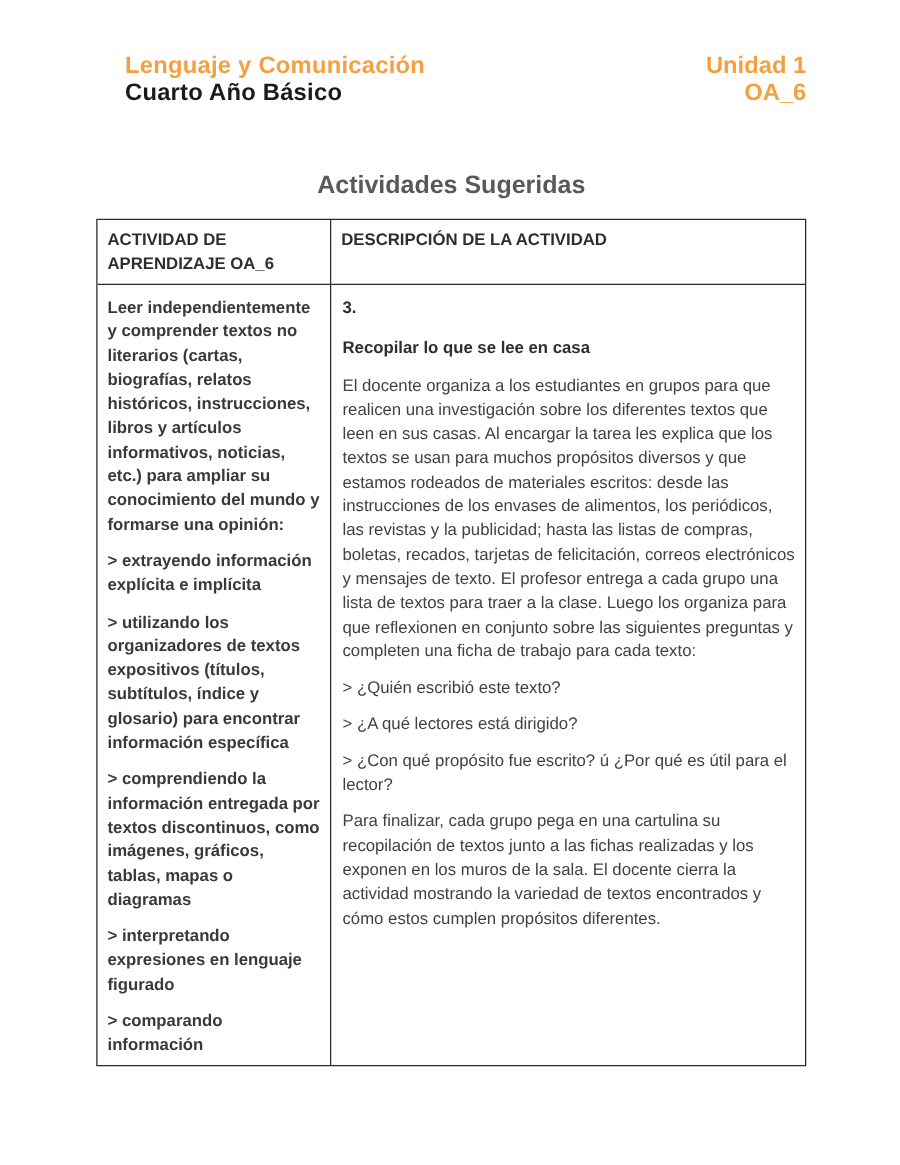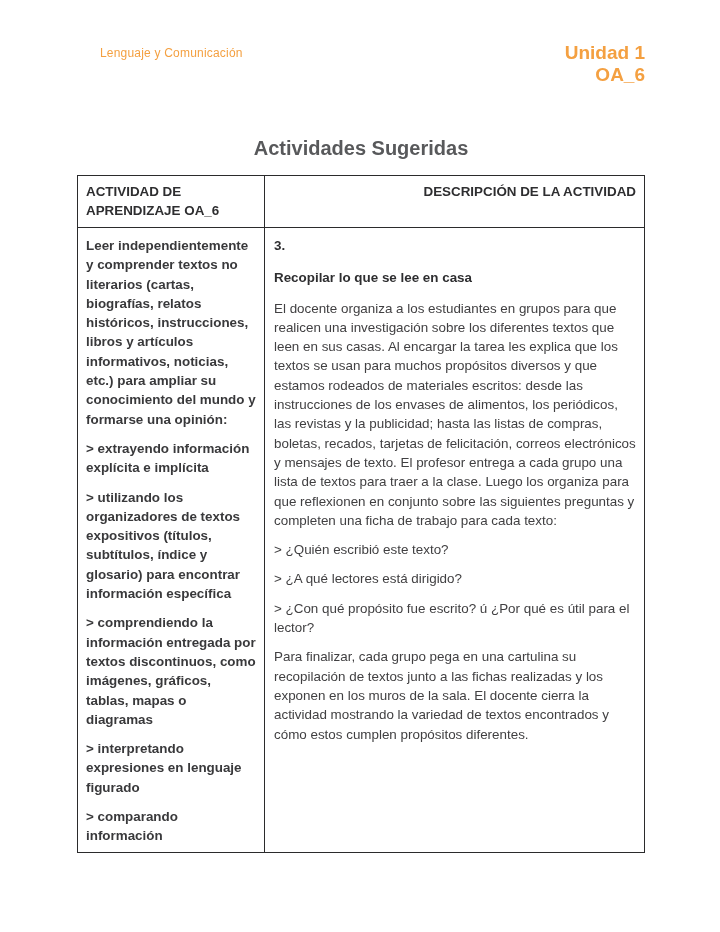--- a/index.html
+++ b/index.html
@@ -11,22 +11,22 @@
     font-family: "Liberation Sans", "DejaVu Sans", sans-serif;
     color: #414042;
     overflow: hidden;
   }
   
   .header-left {
     position: absolute;
     left: 100px;
     top: 42px;
     line-height: 22px;
-    font-size: 12px;
-    font-weight: normal;
+    font-size: 19px;
+    font-weight: bold;
     letter-spacing: 0.2px;
   }
   .header-right {
     position: absolute;
     right: 75px;
     top: 42px;
     line-height: 22px;
     font-size: 19px;
     font-weight: bold;
     text-align: right;
@@ -59,37 +59,38 @@
     grid-template-rows: 52px 1fr;
   }
   .cell {
     box-sizing: border-box;
     padding: 6px 8px;
     font-size: 13.4px;
     line-height: 19.3px;
   }
   .cell.col1 { border-right: 1.5px solid #2b2b2c; }
   .cell.head { border-bottom: 1.5px solid #2b2b2c; font-weight: bold; color: #2e2e30; }
-  .cell.head.col2 { text-align: right; }
+  .cell.head.col2 { text-align: left; }
   .objective-cell { font-weight: bold; color: #39393b; padding-top: 8px; }
   .objective-cell p, .activity-cell p { margin: 0 0 0 0; }
   .objective-cell .para { margin-bottom: 10px; }
   .objective-cell .para:last-child { margin-bottom: 0; }
   .activity-cell { color: #414042; padding-top: 8px; padding-left: 9px; padding-right: 7px; }
   .activity-cell .num { font-weight: bold; color: #2e2e30; margin-bottom: 13px; }
   .activity-cell .act-title { font-weight: bold; color: #2e2e30; margin-bottom: 11px; }
   .activity-cell .para { margin-bottom: 10px; }
 </style>
 </head>
 <body>
 
 <div class="page">
 
   <div class="header-left">
     <div class="accent">Lenguaje y Comunicación</div>
+    <div class="grade">Cuarto Año Básico</div>
   </div>
 
   <div class="header-right">
     <div class="accent">Unidad 1</div>
     <div class="accent">OA_6</div>
   </div>
 
   <div class="doc-title">Actividades Sugeridas</div>
 
   <div class="activity-table">

